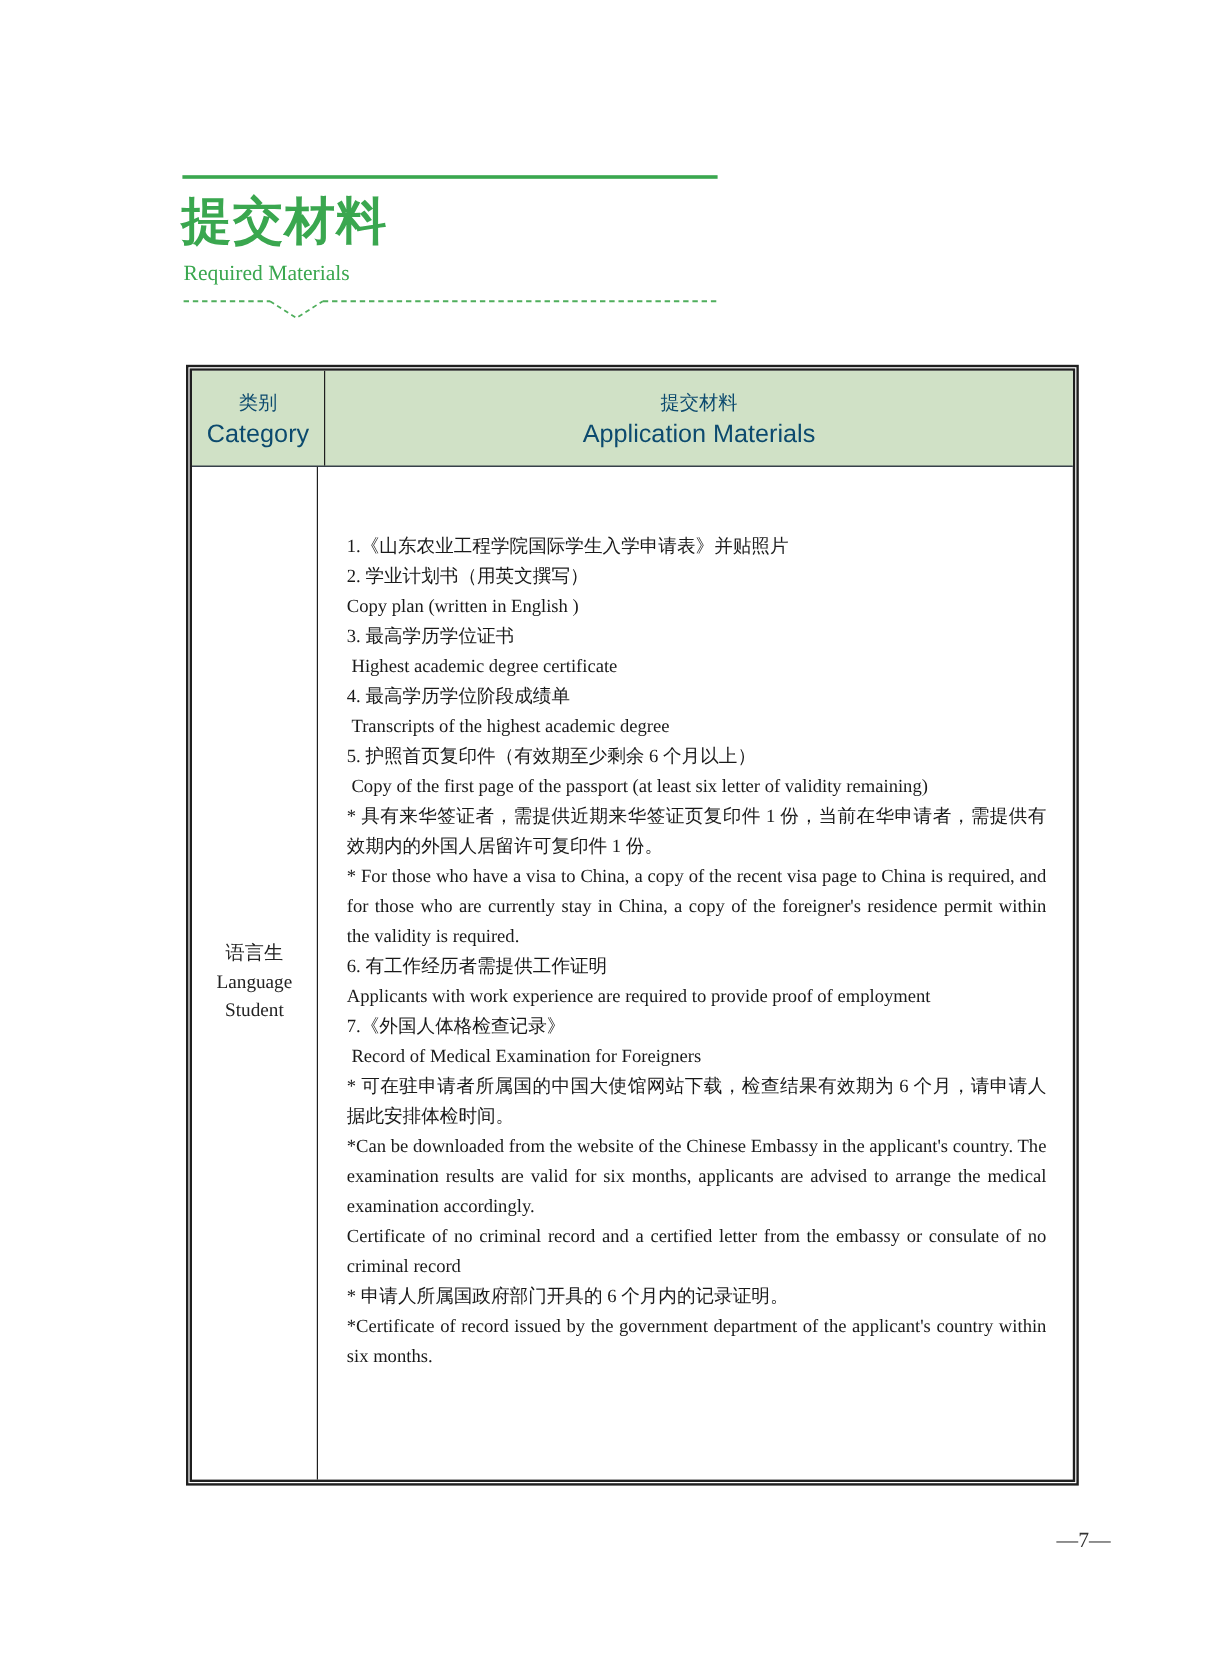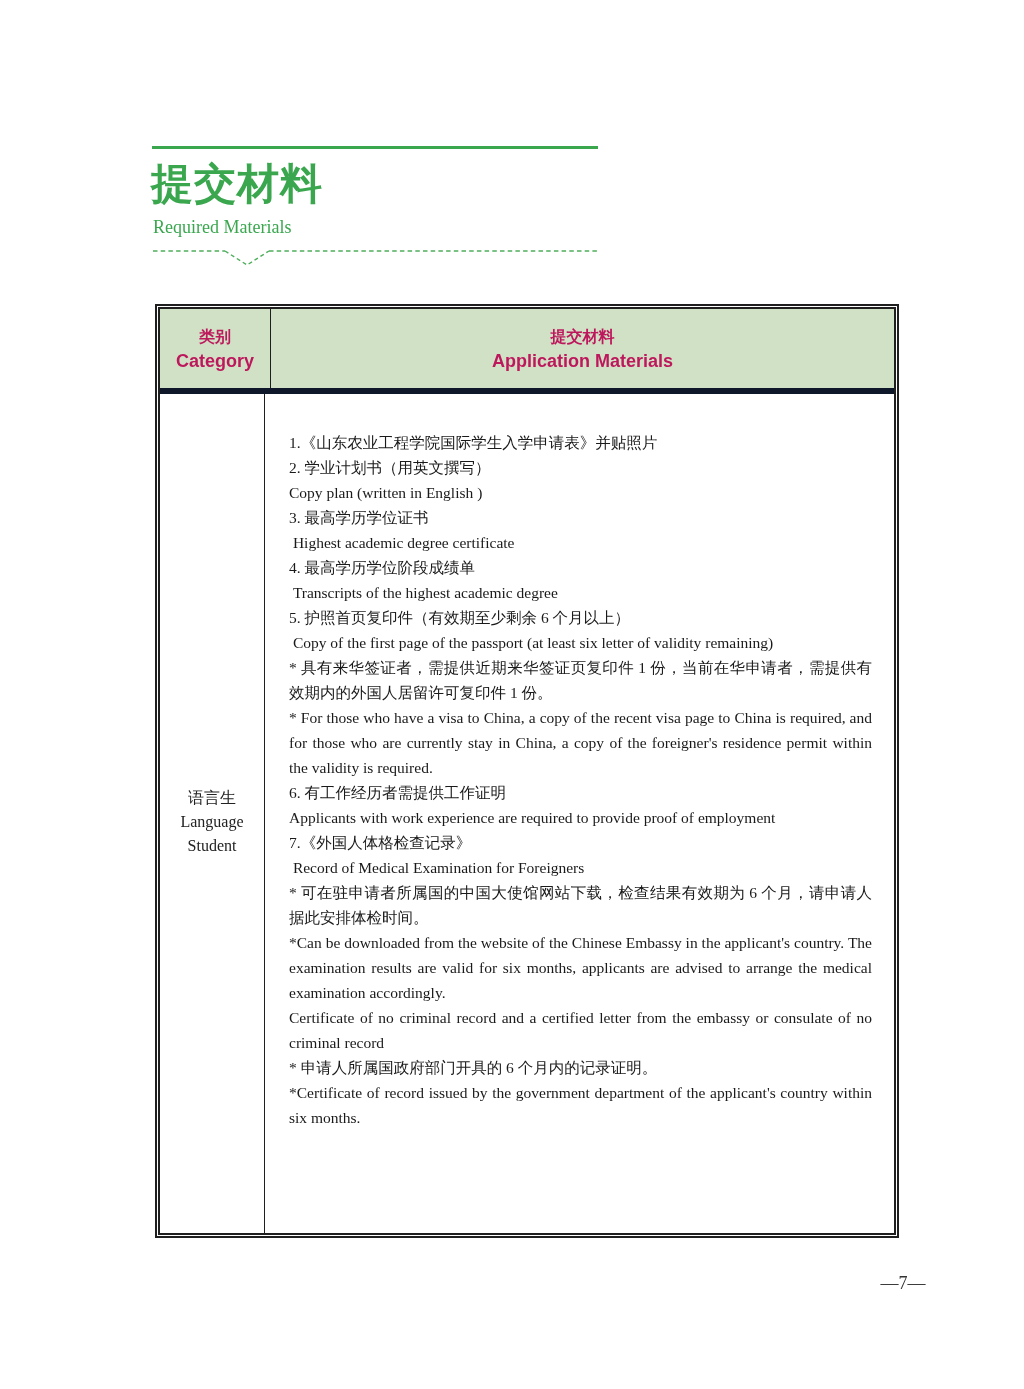--- a/index.html
+++ b/index.html
@@ -18,38 +18,38 @@
   .sep-svg { position:absolute; left:152px; top:249px; }
 
   
   .mat-table {
     position:absolute; left:155px; top:304px; width:744px; height:934px;
     box-sizing:border-box; border:5px double #1f1f1f;
     display:flex; flex-direction:column; background:#ffffff;
   }
   .thead {
     flex:0 0 auto; height:79px; display:flex; background:#d0e1c6;
-    border-bottom:6px solid #0f172a;
-    font-family:"Liberation Sans","DejaVu Sans",sans-serif; font-weight:700; color:#be185d;
+    border-bottom:1px solid #0f172a;
+    font-family:"Liberation Sans","DejaVu Sans",sans-serif; font-weight:400; color:#0c4a6e;
   }
   .th-cat {
     width:111px; box-sizing:border-box; border-right:1px solid #1f1f1f;
     display:flex; flex-direction:column; justify-content:center; align-items:center; text-align:center;
   }
   .th-mat { flex:1; display:flex; flex-direction:column; justify-content:center; align-items:center; text-align:center; }
   .th-zh { font-size:16px; line-height:25px; }
-  .th-en { font-size:18px; line-height:25px; }
+  .th-en { font-size:21px; line-height:25px; }
 
   .tbody { flex:1; min-height:0; display:flex; }
   .td-cat {
     width:105px; box-sizing:border-box; border-right:1px solid #1f1f1f;
     display:flex; flex-direction:column; justify-content:center; align-items:center; text-align:center;
     padding-top:16px; font-size:16px; line-height:24px; color:#222222;
   }
-  .td-mat { flex:1; box-sizing:border-box; padding:36px 22px 0 24px; overflow:hidden; }
+  .td-mat { flex:1; box-sizing:border-box; padding:54px 22px 0 24px; overflow:hidden; }
   .mat-p {
     margin:0; font-size:15.5px; line-height:25px; color:#1a1a1a; white-space:pre-wrap;
   }
   .mat-p.just { text-align:justify; }
 
   .page-num { position:absolute; left:872px; top:1272px; width:62px; text-align:center; font-size:18px; line-height:22px; color:#333333; }
 </style>
 </head>
 <body>
 

